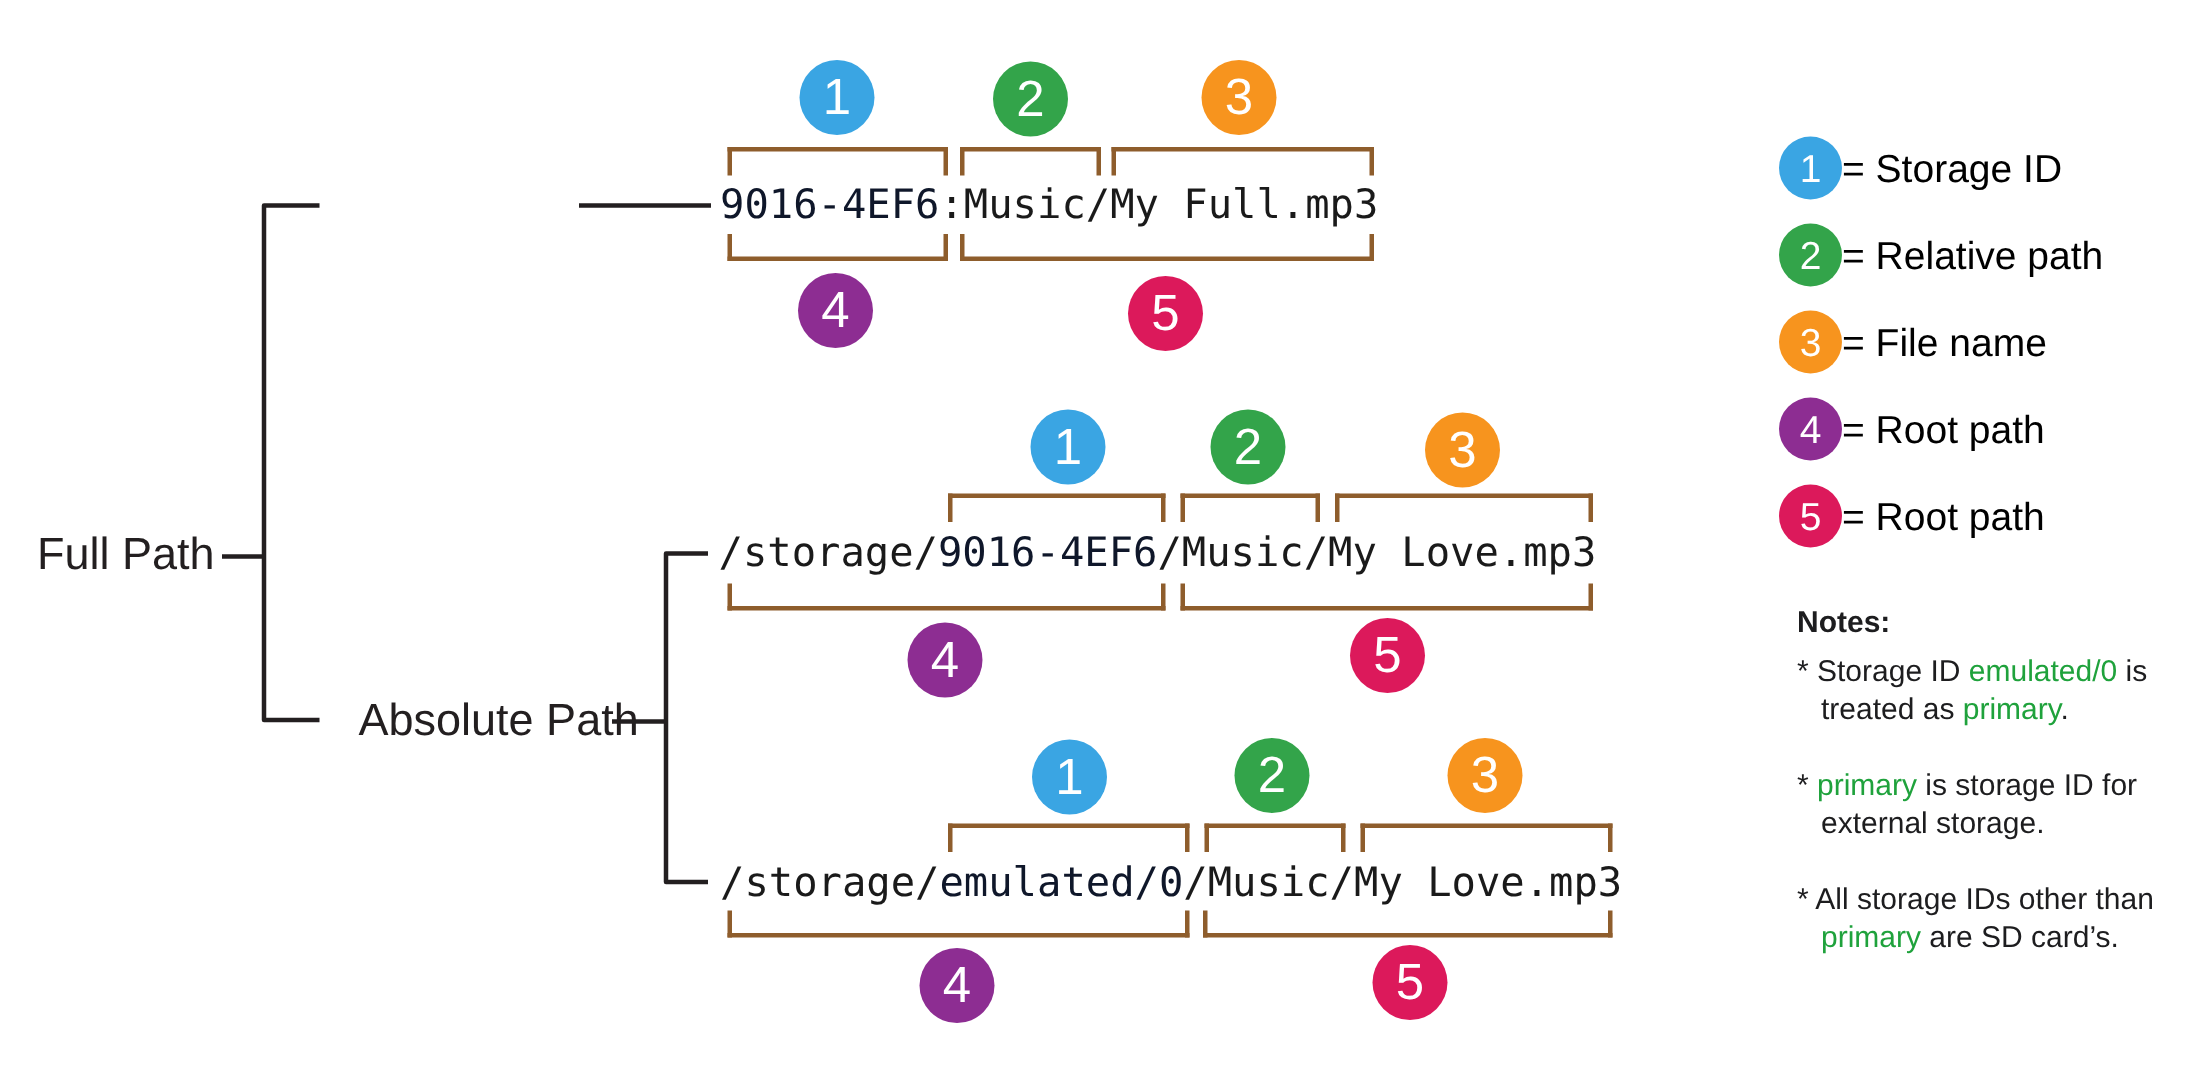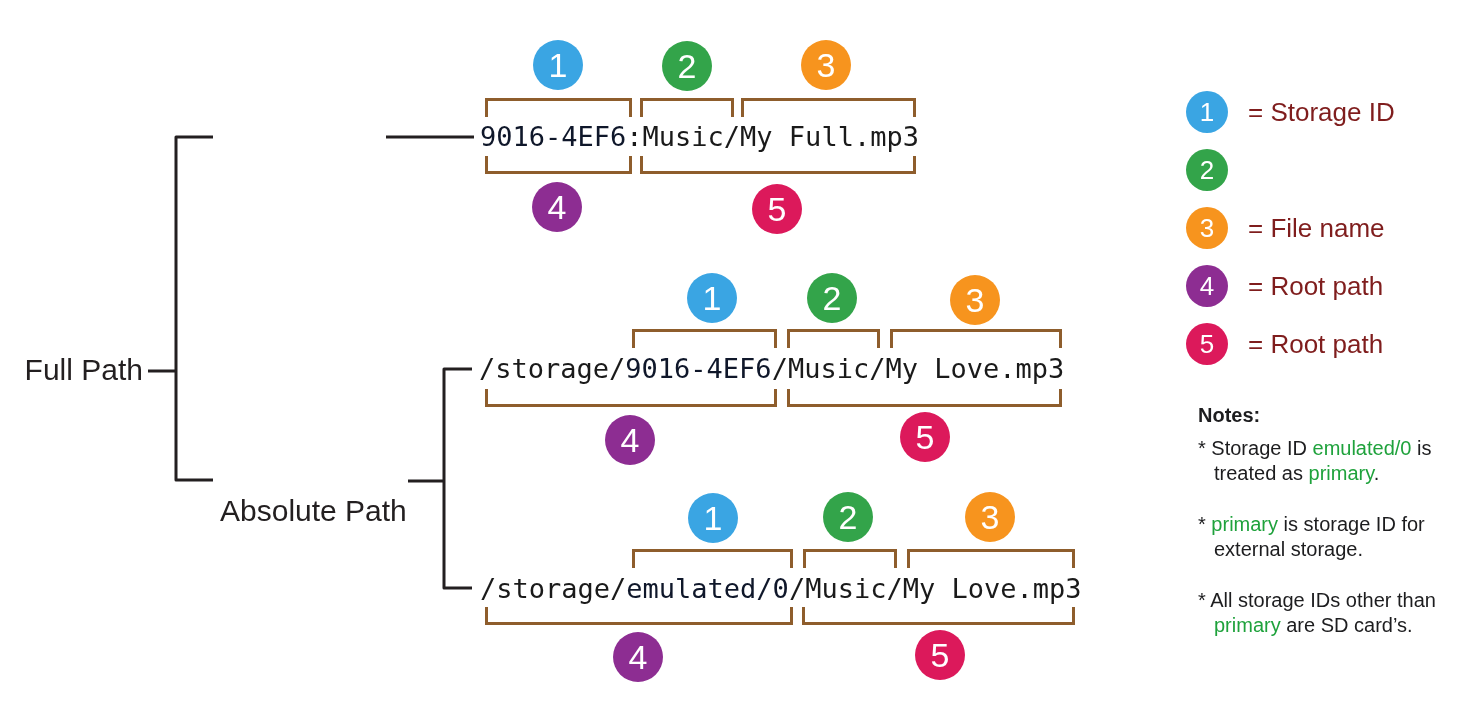--- a/index.html
+++ b/index.html
@@ -33,21 +33,21 @@
     font-size:27px;line-height:30px;color:#1A1A1A;white-space:pre;
   }
   .path-green{color:#0f172a;}
 
   .legend{
     position:absolute;left:1186px;top:91px;
     display:flex;flex-direction:column;gap:16px;
   }
   .legend-item{display:flex;align-items:center;}
   .legend .marker{position:static;width:42px;height:42px;font-size:26px;flex:0 0 auto;}
-  .legend-label{margin-left:20px;font-size:26px;color:#7f1d1d;white-space:nowrap;}
+  .legend-label{font-size:26px;color:#000000;white-space:nowrap;}
 
   .notes{
     position:absolute;left:1198px;top:403px;width:280px;
     font-size:20px;line-height:25px;color:#1D1D1F;
   }
   .notes-title{font-weight:bold;font-size:20px;margin-bottom:8px;}
   .note-block{margin-bottom:26px;}
   .note-line{white-space:nowrap;}
   .note-line.indent{padding-left:16px;}
   .green-word{color:#1FA23C;}
@@ -61,21 +61,21 @@
     <g fill="none" stroke="#231F20" stroke-width="3" stroke-linejoin="round">
       <path d="M148 371 H176"></path>
       <path d="M213 137 H176 V480 H213"></path>
       <path d="M386 137 H474"></path>
       <path d="M408 481 H444"></path>
       <path d="M472 369 H444 V588 H472"></path>
     </g>
   </svg>
 
   <div class="tree-label" style="right:1328px;top:353px;">Full Path</div>
-  <div class="tree-label" style="left:220px;top:464px;margin-top:30px;">Absolute Path</div>
+  <div class="tree-label" style="left:239px;top:464px;">Absolute Path</div>
 
   <div>
     <div class="marker c-blue" style="left:533px;top:40px;">1</div>
     <div class="marker c-green" style="left:662px;top:41px;">2</div>
     <div class="marker c-orange" style="left:801px;top:40px;">3</div>
 
     <div class="bracket top" style="left:485px;top:98px;width:147px;"></div>
     <div class="bracket top" style="left:640px;top:98px;width:94px;"></div>
     <div class="bracket top" style="left:741px;top:98px;width:175px;"></div>
 
@@ -124,20 +124,21 @@
     <div class="marker c-pink" style="left:915px;top:630px;">5</div>
   </div>
 
   <div class="legend">
     <div class="legend-item">
       <div class="marker c-blue">1</div>
       <div class="legend-label">= Storage ID</div>
     </div>
     <div class="legend-item">
       <div class="marker c-green">2</div>
+      <div class="legend-label">= Relative path</div>
     </div>
     <div class="legend-item">
       <div class="marker c-orange">3</div>
       <div class="legend-label">= File name</div>
     </div>
     <div class="legend-item">
       <div class="marker c-purple">4</div>
       <div class="legend-label">= Root path</div>
     </div>
     <div class="legend-item">

